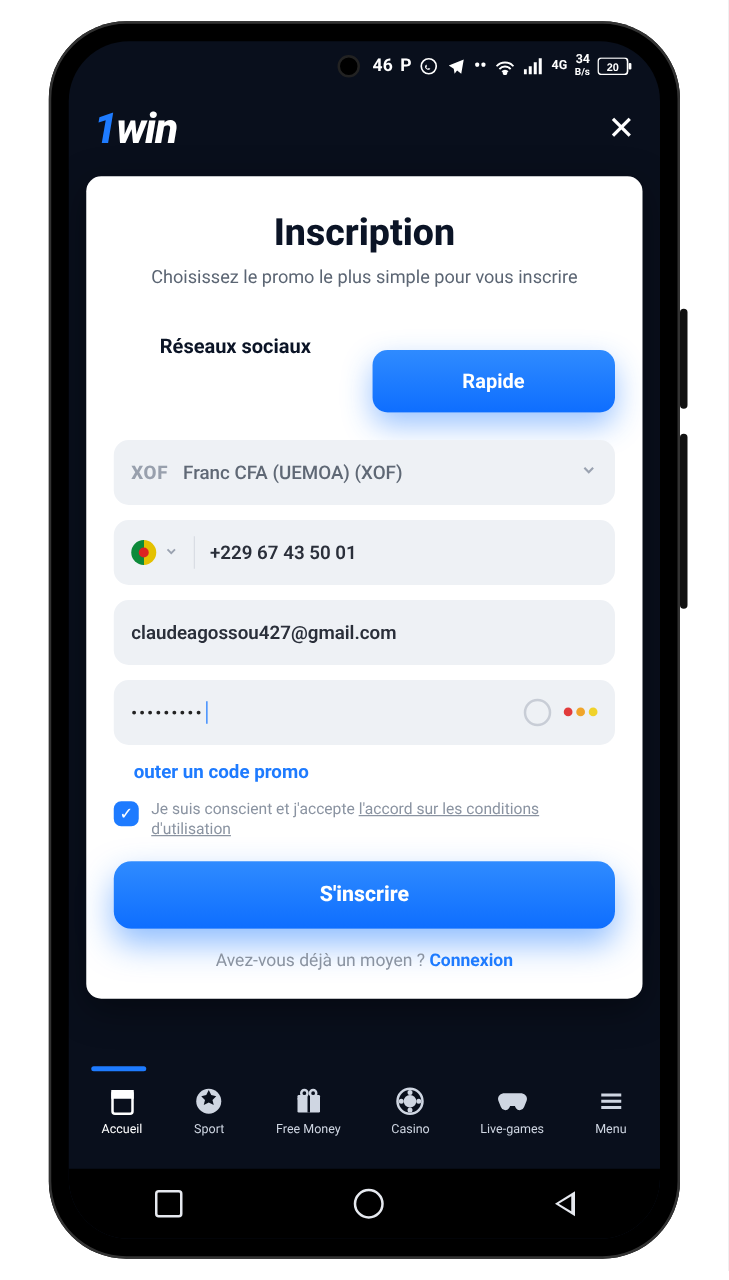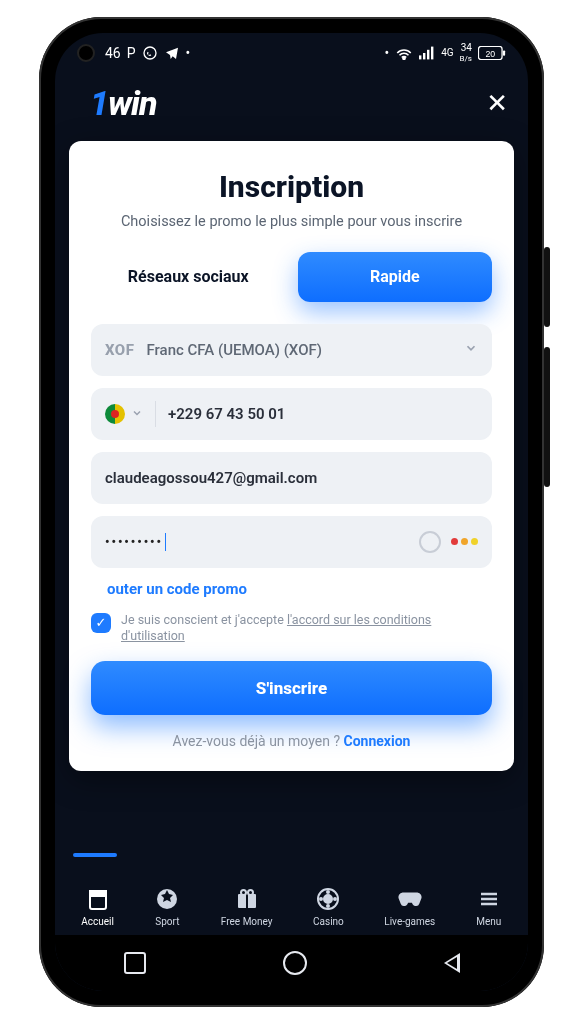--- a/index.html
+++ b/index.html
@@ -3,37 +3,37 @@
 <meta charset="utf-8">
 <style>
   html,body{margin:0;padding:0;background:#fff;font-family:-apple-system,BlinkMacSystemFont,"Segoe UI",Roboto,Arial,sans-serif;}
   .stage{width:583px;height:1024px;position:relative;display:flex;align-items:center;justify-content:center;}
   .phone{width:505px;height:990px;background:#000;border-radius:62px;position:relative;box-shadow:0 0 0 2px #333 inset;}
   .side-btn{position:absolute;right:-6px;width:6px;background:#111;border-radius:3px;}
   .sb1{top:230px;height:80px;}
   .sb2{top:330px;height:140px;}
   .screen{position:absolute;inset:16px;background:#090f1c;border-radius:48px;overflow:hidden;}
   
-  .status{height:32px;color:#fff;display:flex;align-items:center;justify-content:space-between;padding:4px 22px 0 22px;font-size:14px;font-weight:400;}
+  .status{height:32px;color:#fff;display:flex;align-items:center;justify-content:flex-end;padding:4px 22px 0 22px;font-size:14px;font-weight:700;}
   .status .left, .status .right{display:flex;align-items:center;gap:6px;}
   .cam{width:14px;height:14px;border-radius:50%;background:#000;border:2px solid #222;margin-right:4px;}
   .ico{display:inline-flex;}
   
-  .app-header{display:flex;align-items:center;justify-content:space-between;padding:14px 20px 10px 35px;}
+  .app-header{display:flex;align-items:center;justify-content:space-between;padding:14px 20px 10px 20px;}
   .logo{font-size:34px;font-weight:800;font-style:italic;color:#fff;letter-spacing:-1px;}
   .logo .one{color:#1e7bff;}
   .close{color:#fff;font-size:26px;line-height:1;}
   
   .card{background:#fff;margin:8px 14px 0 14px;border-radius:12px;padding:28px 22px 22px 22px;box-shadow:0 8px 30px rgba(0,0,0,.4);}
   .title{text-align:center;font-size:30px;font-weight:800;color:#0b1426;margin:0 0 8px 0;}
   .subtitle{text-align:center;color:#5b6573;font-size:14.5px;line-height:1.35;margin:0 0 20px 0;}
   .tabs{display:flex;gap:12px;margin-bottom:22px;}
   .tab{flex:1;height:50px;border-radius:12px;display:flex;align-items:center;justify-content:center;font-weight:700;font-size:16px;}
   .tab-plain{background:#fff;color:#0b1426;}
-  .tab-active{background:linear-gradient(180deg,#2f8bff,#0e6eff);color:#fff;box-shadow:0 10px 24px rgba(30,123,255,.45);}
+  .tab-active{background:linear-gradient(180deg,#2f8bff,#0e6eff);color:#fff;box-shadow:0 10px 24px rgba(30,123,255,.45);margin-top:28px;}
   .field{background:#eef1f5;border-radius:12px;height:52px;display:flex;align-items:center;padding:0 14px;margin-bottom:12px;font-size:15px;color:#222;position:relative;}
   .field .prefix{color:#98a0ad;font-weight:800;letter-spacing:.5px;margin-right:12px;}
   .field .main{flex:1;color:#2a2f3a;font-weight:600;}
   .field .light{color:#5f6875;font-weight:500;}
   .field .chev{color:#9aa2b0;}
   .flag{width:20px;height:20px;border-radius:50%;background:linear-gradient(90deg,#0d8a3a 50%,#e4c100 50%);position:relative;margin-right:6px;}
   .flag::after{content:"";position:absolute;left:50%;top:50%;width:8px;height:8px;background:#d22;border-radius:50%;transform:translate(-50%,-50%);}
   .divider{width:1px;height:26px;background:#d9dde4;margin:0 12px;}
   .dots{letter-spacing:2px;font-weight:900;color:#222;font-size:12px;}
   .eye{width:18px;height:18px;border:2px solid #c8cdd6;border-radius:50%;margin-right:10px;position:relative;}
@@ -42,21 +42,21 @@
   .s1{background:#e23b3b;} .s2{background:#f0a52a;} .s3{background:#f0d22a;}
   .promo{color:#1e7bff;font-weight:700;font-size:15px;margin:4px 0 14px 2px;}
   .consent{display:flex;align-items:flex-start;gap:10px;margin-bottom:16px;}
   .chk{width:20px;height:20px;border-radius:6px;background:#1e7bff;display:flex;align-items:center;justify-content:center;color:#fff;font-size:13px;flex:0 0 auto;margin-top:1px;}
   .consent-text{font-size:12.5px;color:#8a93a1;line-height:1.35;}
   .consent-text .u{text-decoration:underline;}
   .cta{height:54px;border-radius:14px;background:linear-gradient(180deg,#2f8bff,#0e6eff);color:#fff;font-weight:800;font-size:17px;display:flex;align-items:center;justify-content:center;box-shadow:0 12px 26px rgba(30,123,255,.5);margin-bottom:18px;}
   .login-line{text-align:center;font-size:14px;color:#8a93a1;}
   .login-line .lnk{color:#1e7bff;font-weight:700;}
   
-  .tabbar{position:absolute;left:0;right:0;bottom:56px;height:78px;display:flex;align-items:flex-end;justify-content:space-around;padding:0 6px 8px 6px;}
+  .tabbar{position:absolute;left:0;right:0;bottom:56px;height:78px;display:flex;align-items:center;justify-content:space-around;padding:0 6px 8px 6px;}
   .tb-item{display:flex;flex-direction:column;align-items:center;gap:4px;color:#cfd6e2;font-size:10px;}
   .tb-item.active{color:#fff;}
   .tb-ico{width:26px;height:26px;display:flex;align-items:center;justify-content:center;}
   .ind{position:absolute;left:18px;bottom:134px;width:44px;height:4px;background:#1e7bff;border-radius:2px;}
   
   .sysnav{position:absolute;left:0;right:0;bottom:0;height:56px;background:#000;display:flex;align-items:center;justify-content:space-around;color:#e6e9ef;border-bottom-left-radius:48px;border-bottom-right-radius:48px;}
   .nav-sq{width:18px;height:18px;border:2px solid #e6e9ef;border-radius:3px;}
   .nav-ci{width:20px;height:20px;border:2px solid #e6e9ef;border-radius:50%;}
   .nav-tr{width:0;height:0;border-top:10px solid transparent;border-bottom:10px solid transparent;border-right:16px solid #e6e9ef;}
   .nav-tr-inner{position:relative;}

